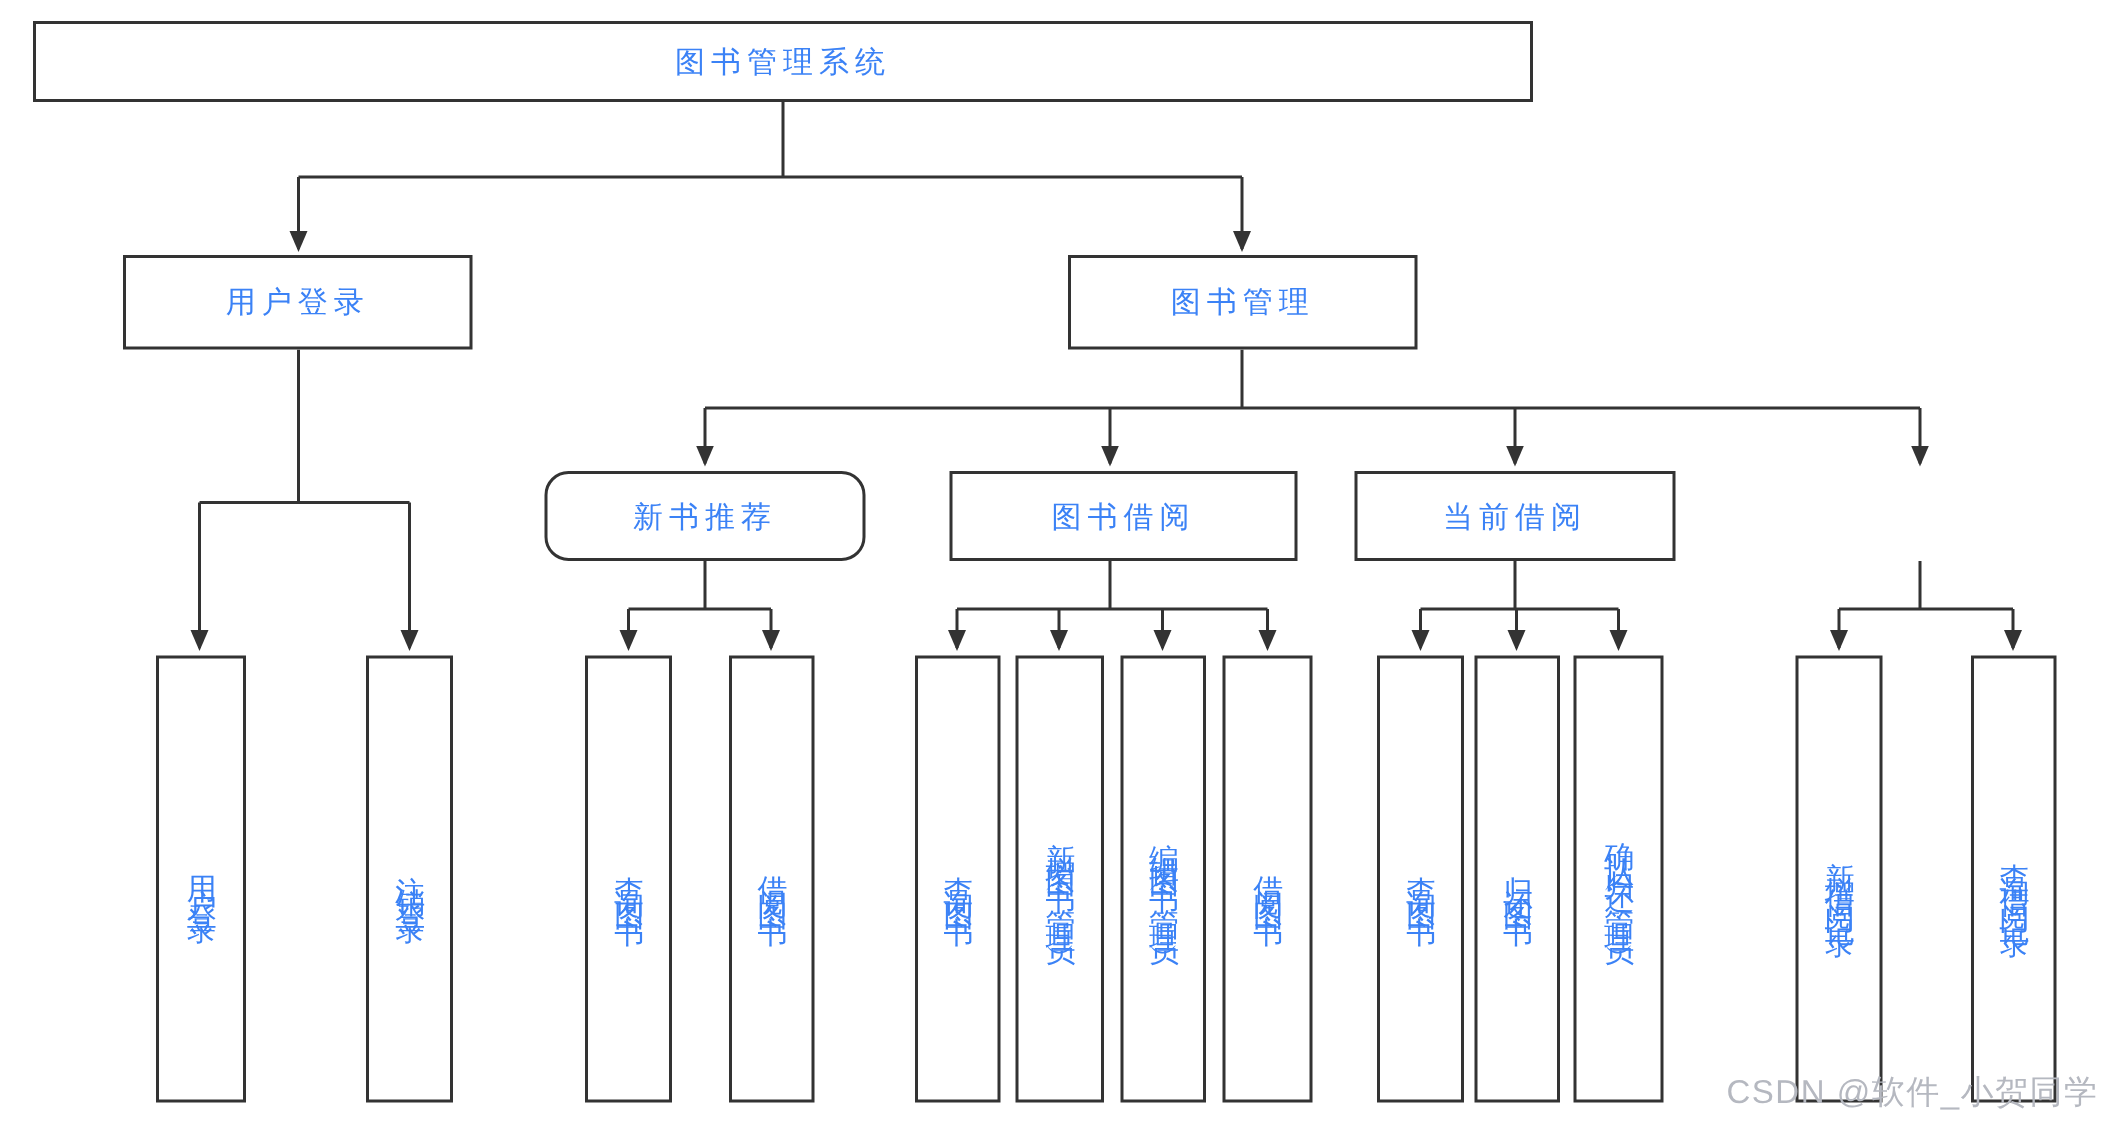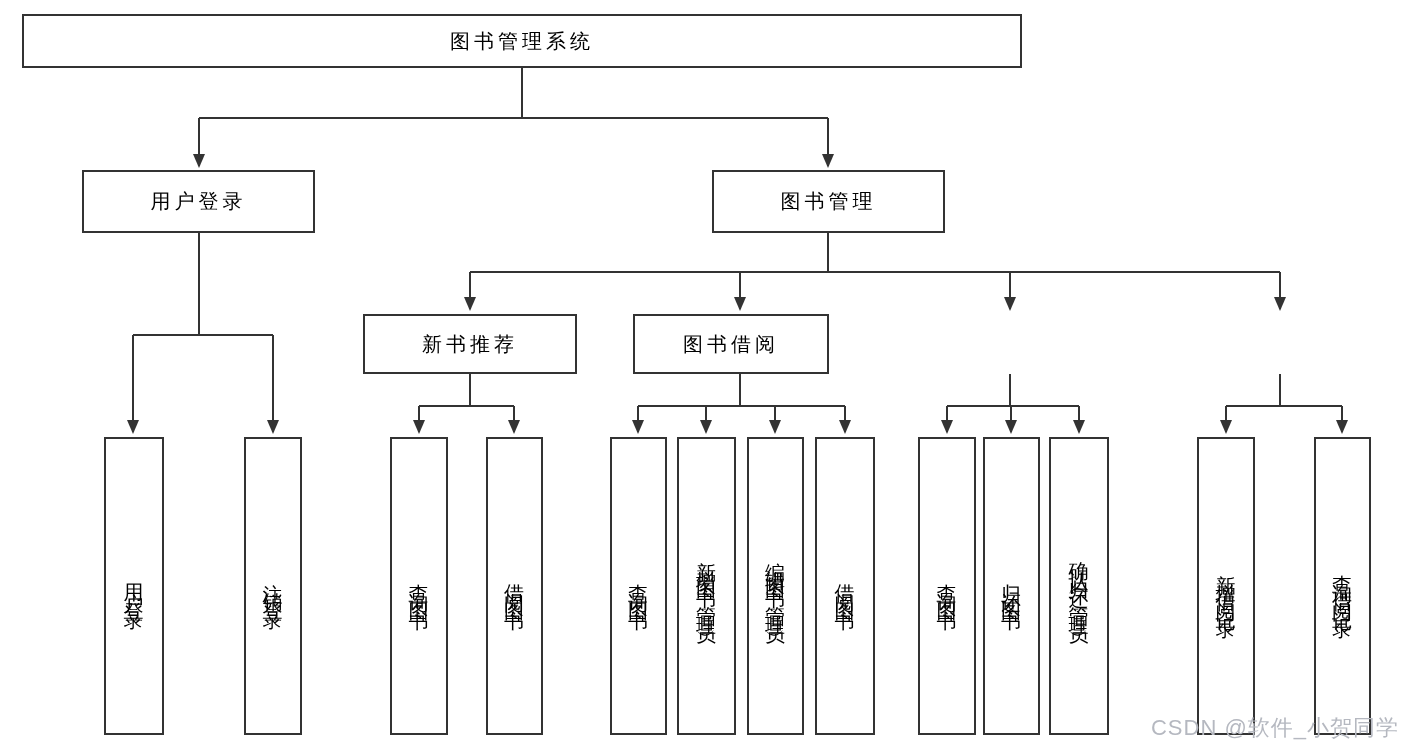--- a/index.html
+++ b/index.html
@@ -24,21 +24,21 @@
     pointer-events: none;
   }
   .node {
     position: absolute;
     box-sizing: border-box;
     background: #ffffff;
     border: 2px solid #333333;
     display: flex;
     align-items: center;
     justify-content: center;
-    color: #000000;
+    color: #3b82f6;
   }
   .hbox .lbl {
     font-size: 20px;
     letter-spacing: 4px;
     white-space: nowrap;
   }
   .vbox .lbl {
     writing-mode: vertical-rl;
     text-orientation: mixed;
     font-size: 20px;
@@ -104,25 +104,28 @@
     <span class="lbl">图书管理系统</span>
   </div>
 
   <div class="node hbox" style="left:82px; top:170px; width:233px; height:63px;">
     <span class="lbl">用户登录</span>
   </div>
   <div class="node hbox" style="left:712px; top:170px; width:233px; height:63px;">
     <span class="lbl">图书管理</span>
   </div>
 
-  <div class="node hbox" style="left:363px; top:314px; width:214px; height:60px;">
+  <div class="node hbox" style="left:363px; top:314px; width:214px; height:60px;border-radius:16px;">
     <span class="lbl">新书推荐</span>
   </div>
-  <div class="node hbox" style="left:633px; top:314px; width:196px; height:60px;">
+  <div class="node hbox" style="left:633px; top:314px; width:232px; height:60px;">
     <span class="lbl">图书借阅</span>
+  </div>
+  <div class="node hbox" style="left:903px; top:314px; width:214px; height:60px;">
+    <span class="lbl">当前借阅</span>
   </div>
 
   <div class="node vbox" style="left:104px; top:437px; width:60px; height:298px;">
     <span class="lbl">用户登录</span>
   </div>
   <div class="node vbox" style="left:244px; top:437px; width:58px; height:298px;">
     <span class="lbl">注销登录</span>
   </div>
 
   <div class="node vbox" style="left:390px; top:437px; width:58px; height:298px;">

